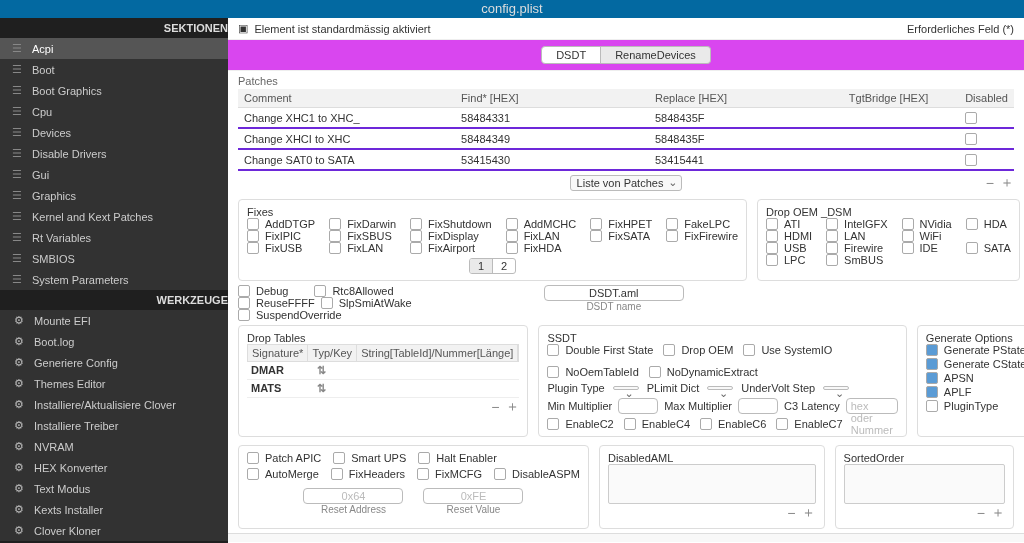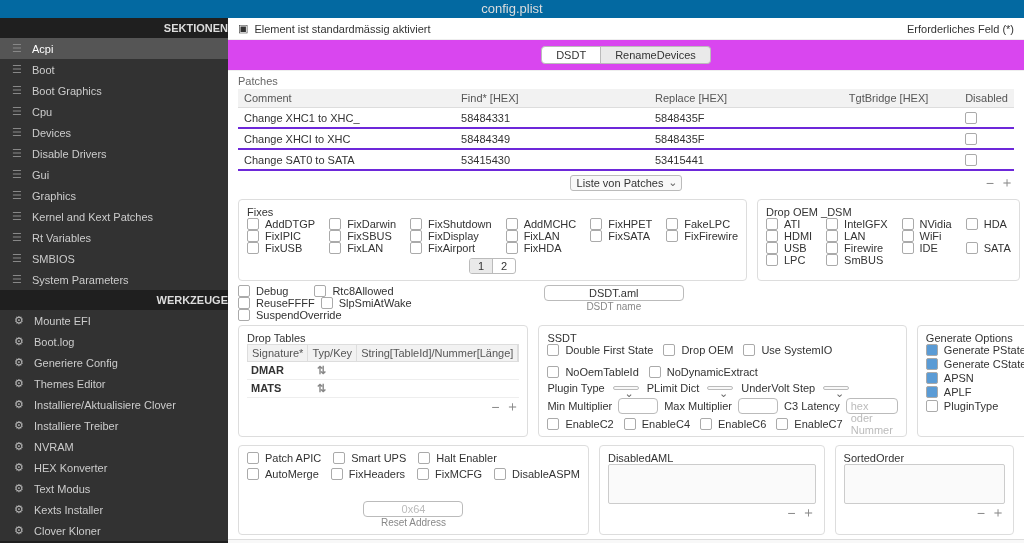--- a/index.html
+++ b/index.html
@@ -523,22 +523,23 @@
             </span>
           <span class="row">
               <span class="chk"></span>
               <span class="lbl">FixMCFG</span>
             </span>
           <span class="row">
               <span class="chk"></span>
               <span class="lbl">DisableASPM</span>
             </span>
         </div>
-        <div class="row" style="gap:20px;margin-top:21px;justify-content:center">
+        <div class="row" style="gap:20px;margin-top:8px;justify-content:center">
           <div style="text-align:center"><span class="input" style="min-width:100px;color:#bbb;text-align:center">0x64</span><div class="small">Reset Address</div></div>
+          <div style="text-align:center"><span class="input" style="min-width:100px;color:#bbb;text-align:center">0xFE</span><div class="small">Reset Value</div></div>
         </div>
       </fieldset>
       <fieldset style="flex:0.9">
         <div class="ptitle">DisabledAML</div>
         <div class="listbox"></div>
         <div class="row" style="justify-content:flex-end">
             <span class="pm">−</span>
             <span class="pm">＋</span>
           </div>
       </fieldset>

